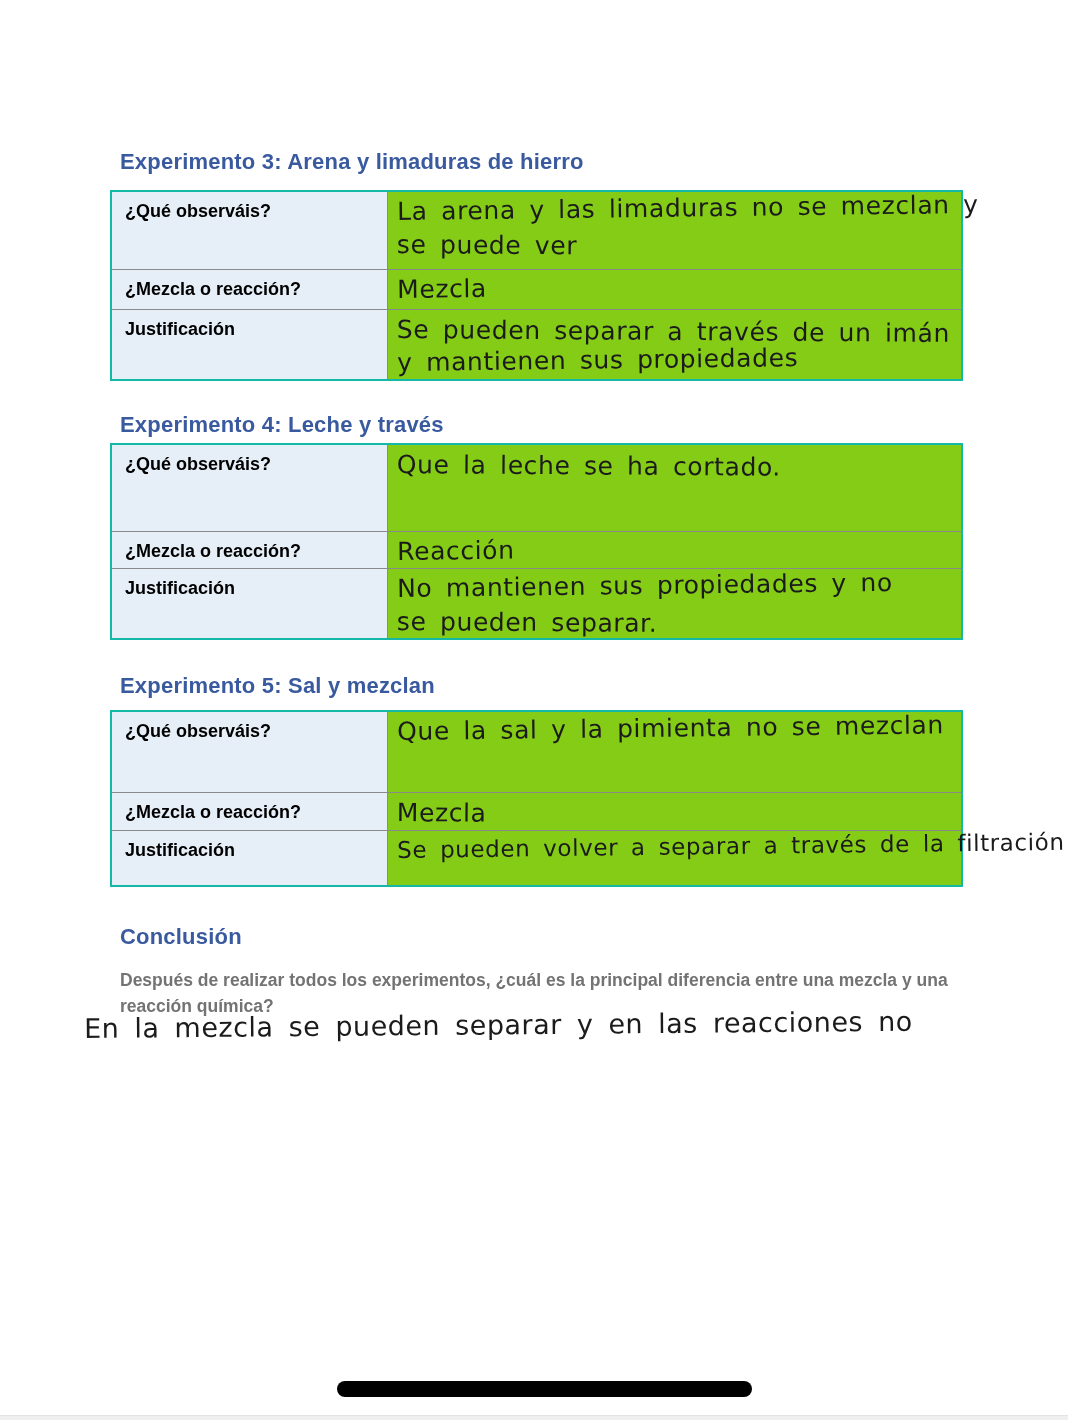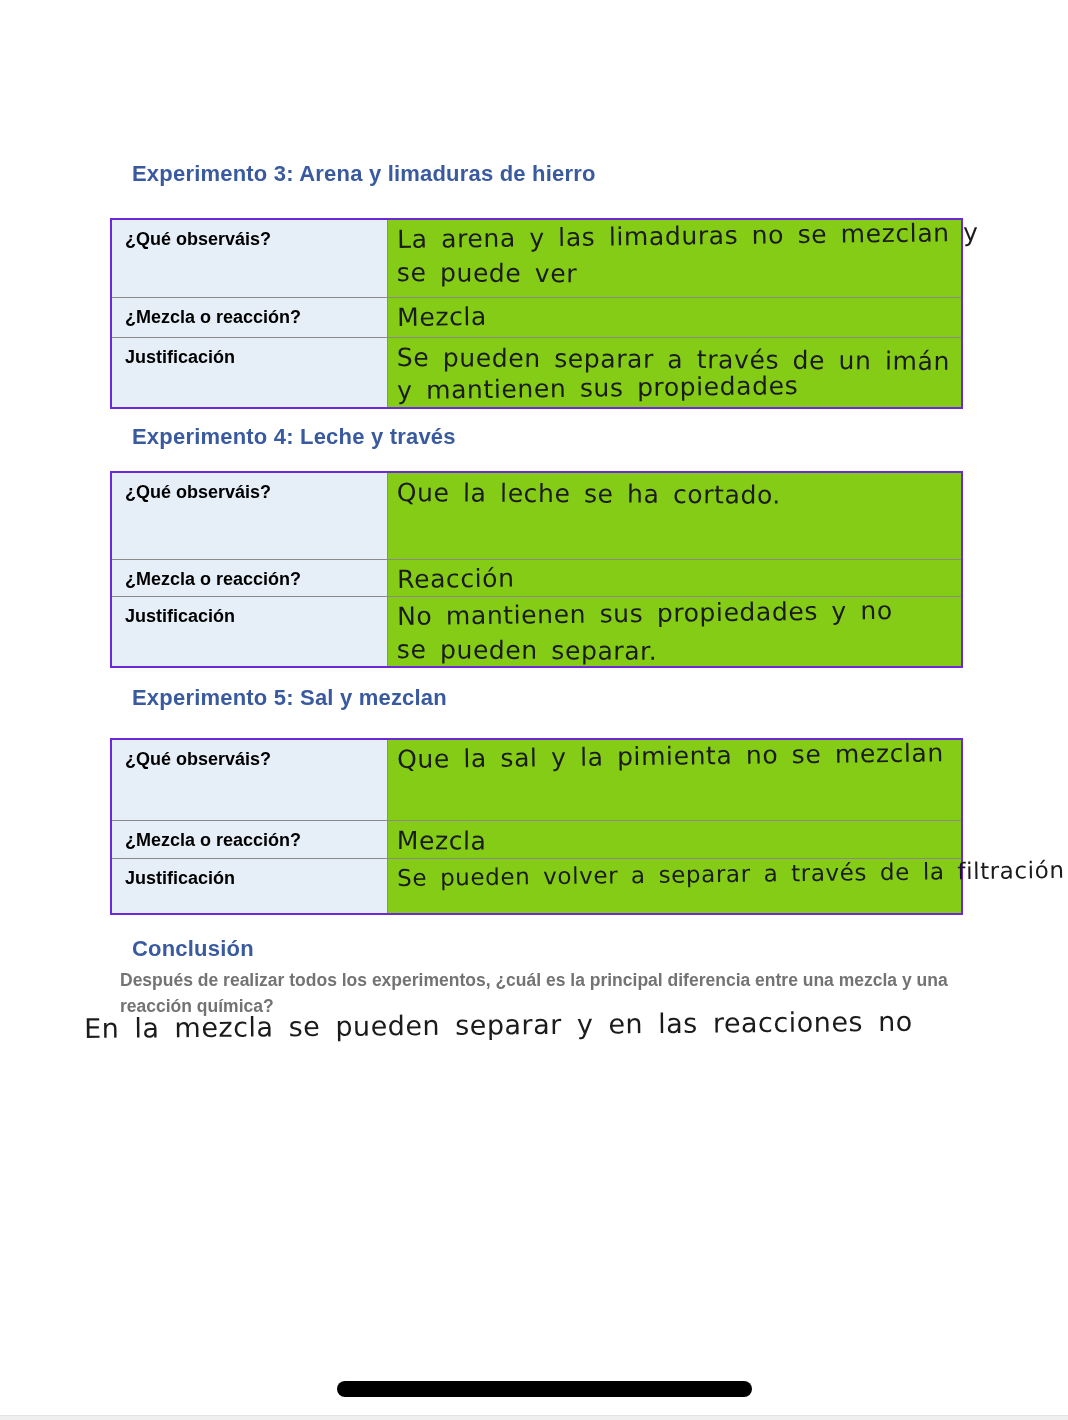--- a/index.html
+++ b/index.html
@@ -13,43 +13,42 @@
     position: relative;
     overflow: hidden;
     font-family: "Liberation Sans", sans-serif;
   }
   .abs { position: absolute; }
 
   
   .sec-heading {
     left: 120px;
     width: 860px;
-    margin: 12px;
+    margin: 0;
     font-size: 22px;
     font-weight: bold;
     color: #3a5a9f;
     font-family: "Liberation Sans", sans-serif;
     letter-spacing: 0.2px;
   }
 
   
   table.wk {
     left: 110px;
     width: 853px;
     border-collapse: collapse;
     table-layout: fixed;
   }
   table.wk td {
     border: 1px solid #8a8a8a;
     vertical-align: top;
     overflow: visible;
   }
   table.wk {
-    border: 2px solid #6d28d9;
-    margin-top: 28px;
+    border: 2px solid #14b8a6;
   }
   td.label-cell {
     width: 252px;
     background: #e6eef7;
     padding: 9px 10px 0 13px;
     font-size: 18px;
     font-weight: bold;
     color: #000000;
   }
   td.answer-cell {

